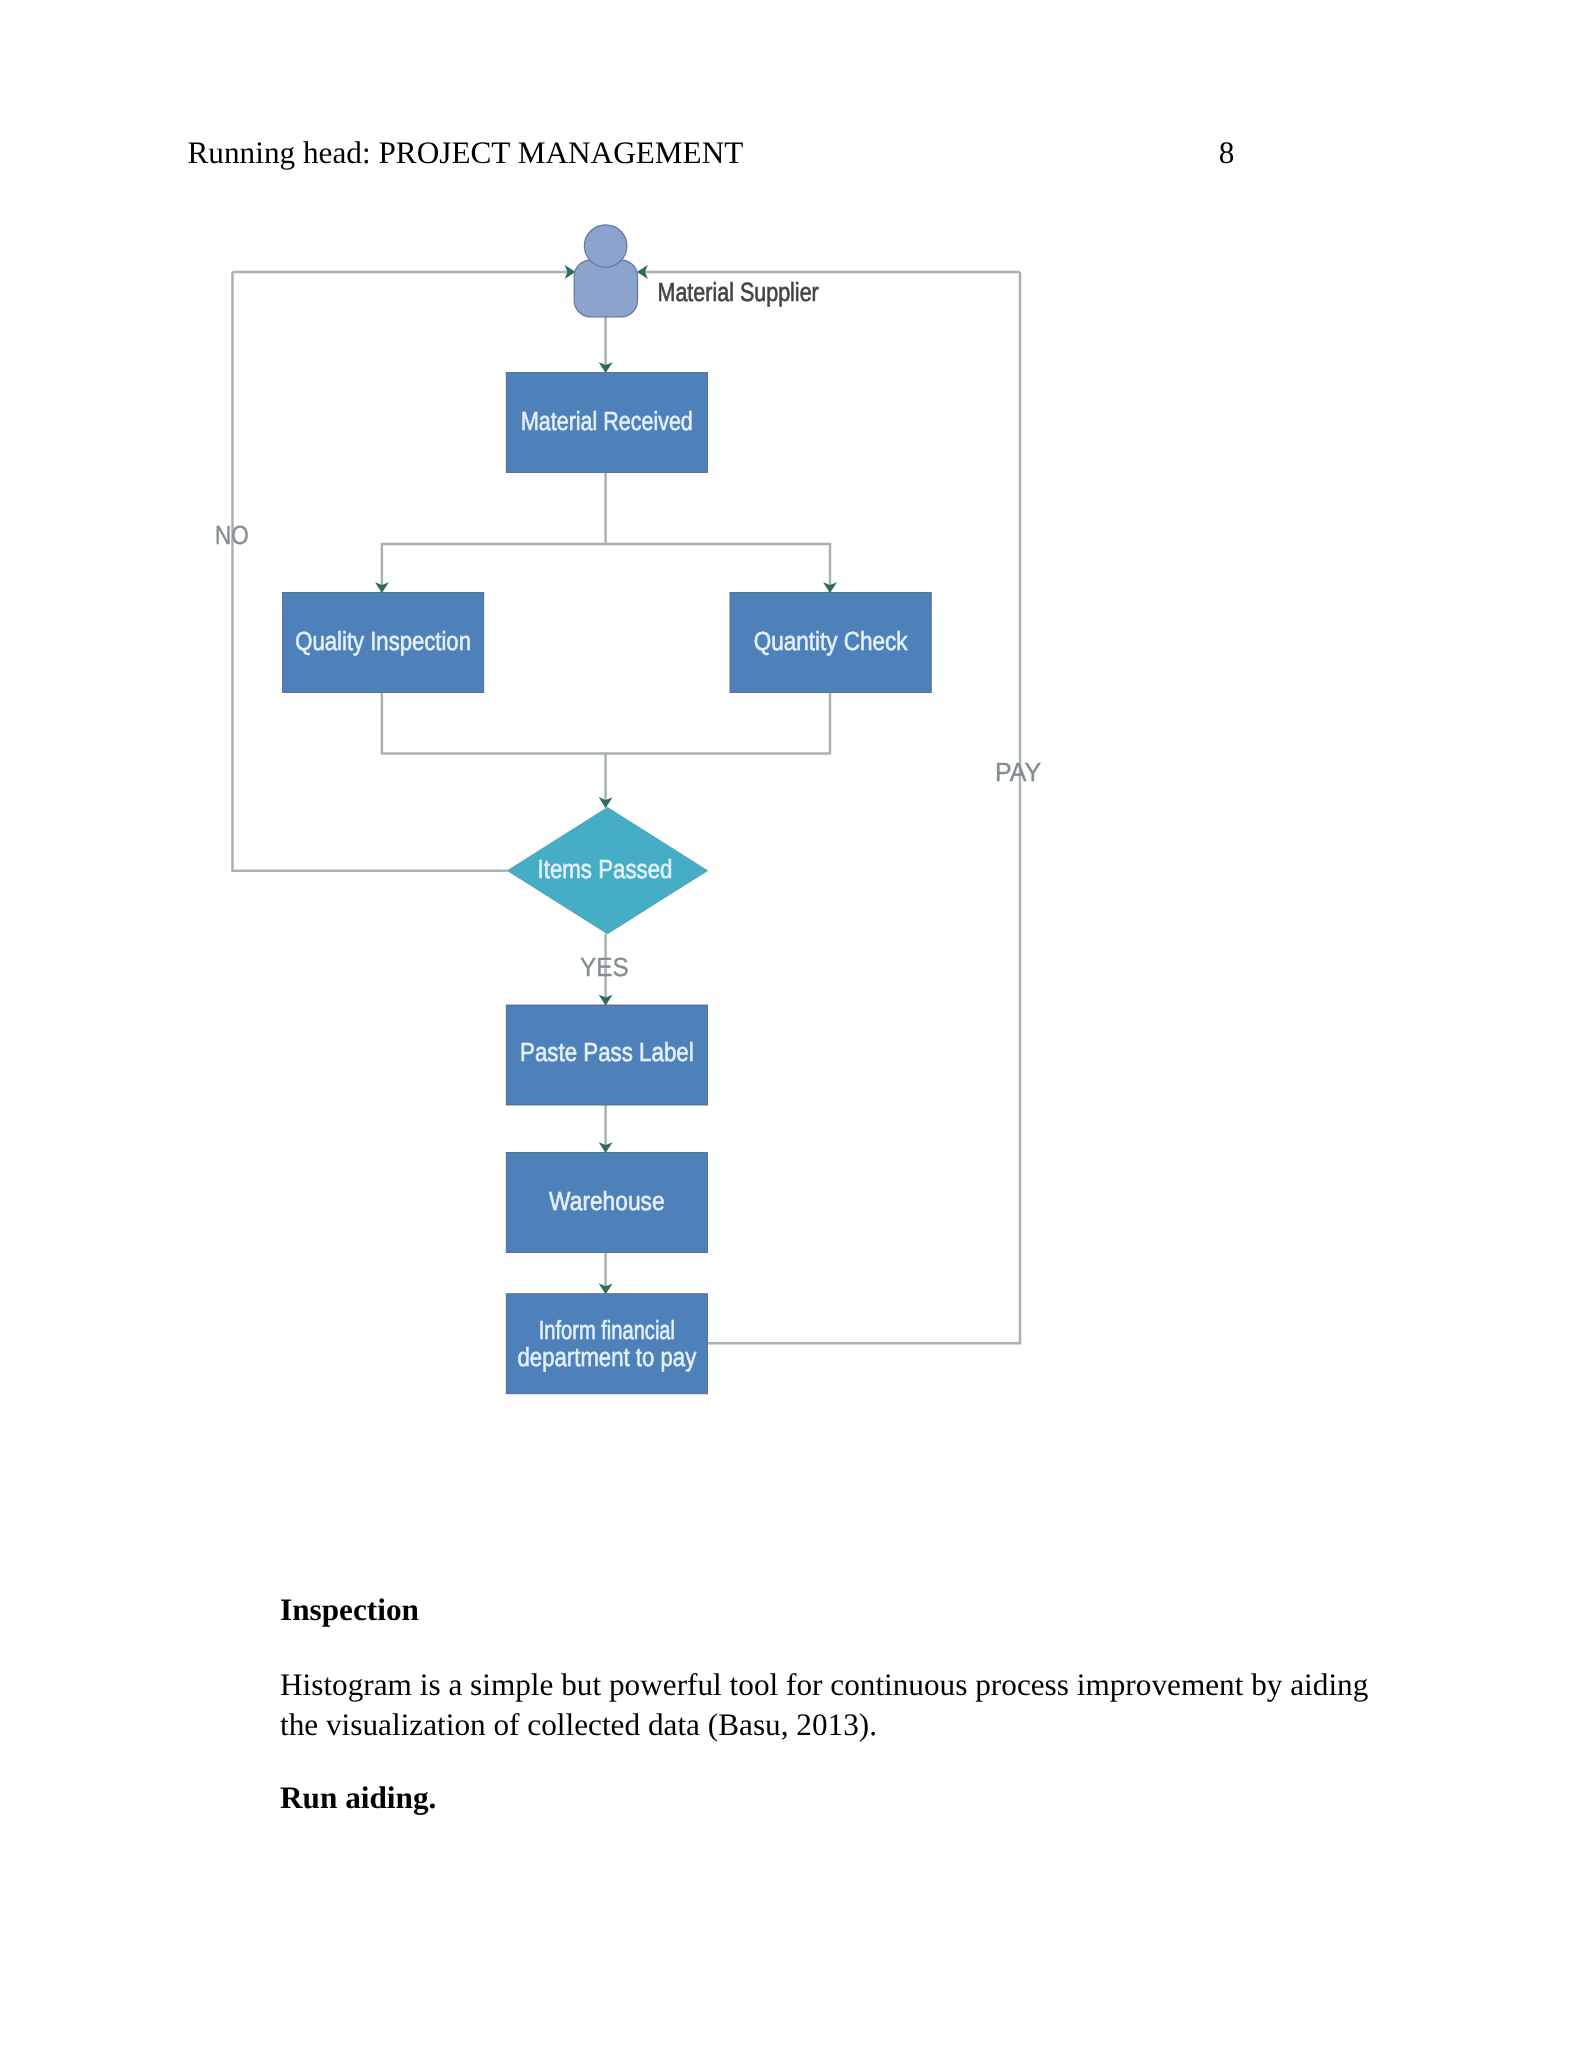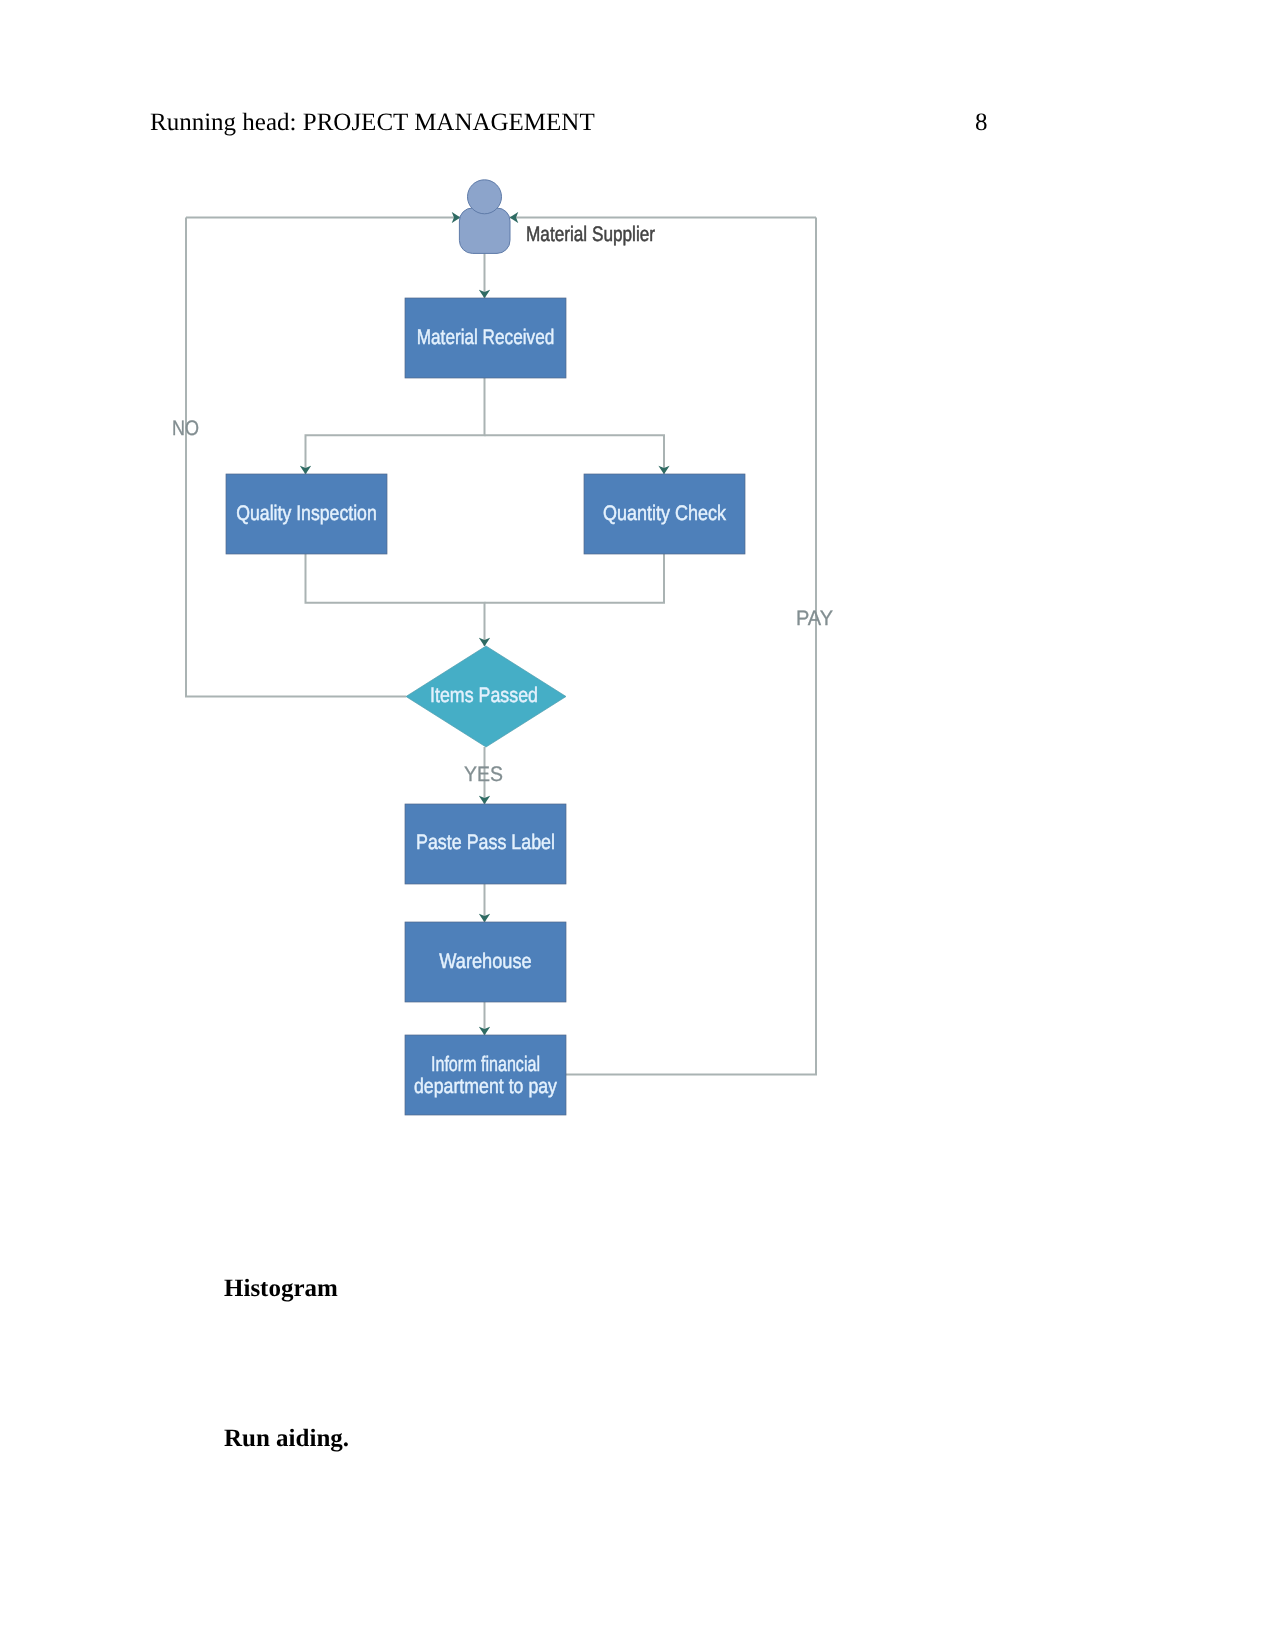--- a/index.html
+++ b/index.html
@@ -85,15 +85,16 @@
         </g>
     <g id="labels">
           <text x="526" y="240.5" fill="#424242" stroke="#424242" stroke-width="0.5" paint-order="stroke" font-size="21" font-family="&quot;Liberation Sans&quot;, sans-serif" textLength="129" lengthAdjust="spacingAndGlyphs">Material Supplier</text>
           <text x="172" y="435" fill="#828e91" stroke="#828e91" stroke-width="0.3" paint-order="stroke" font-size="21" font-family="&quot;Liberation Sans&quot;, sans-serif" textLength="27" lengthAdjust="spacingAndGlyphs">NO</text>
           <text x="464" y="781" fill="#828e91" stroke="#828e91" stroke-width="0.3" paint-order="stroke" font-size="21" font-family="&quot;Liberation Sans&quot;, sans-serif" textLength="39" lengthAdjust="spacingAndGlyphs">YES</text>
           <text x="796" y="625" fill="#828e91" stroke="#828e91" stroke-width="0.3" paint-order="stroke" font-size="21" font-family="&quot;Liberation Sans&quot;, sans-serif" textLength="37" lengthAdjust="spacingAndGlyphs">PAY</text>
         </g>
   </svg>
   </div>
 
-  <div class="body-text" style="top:1273px; font-weight:bold;">Histogram</div>
+  <div class="body-text" style="top:1273px; font-weight:bold;">Inspection</div>
+  <div class="body-text" style="top:1333px;">Histogram is a simple but powerful tool for continuous process improvement by aiding the visualization of collected data (Basu, 2013).</div>
   <div class="body-text" style="top:1423px; font-weight:bold;">Run aiding.</div>
 </div>
 
 </body></html>

